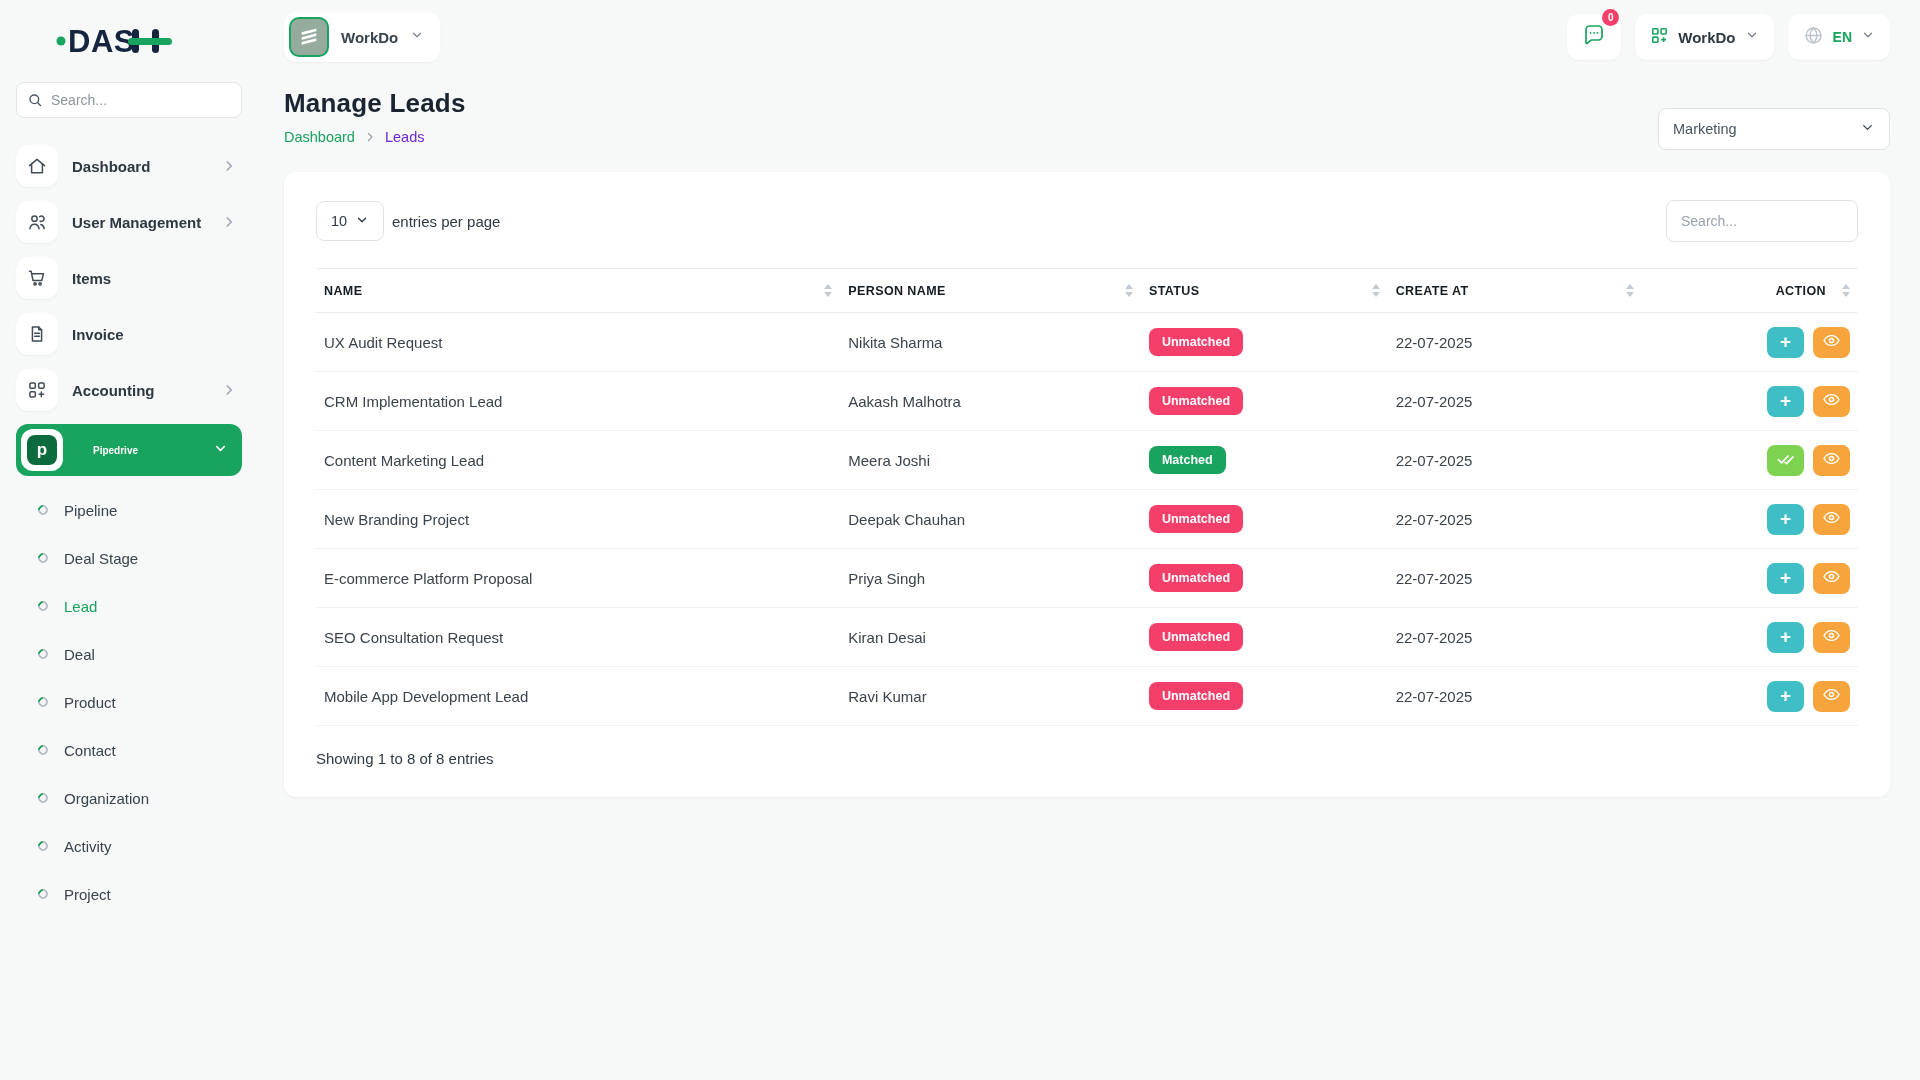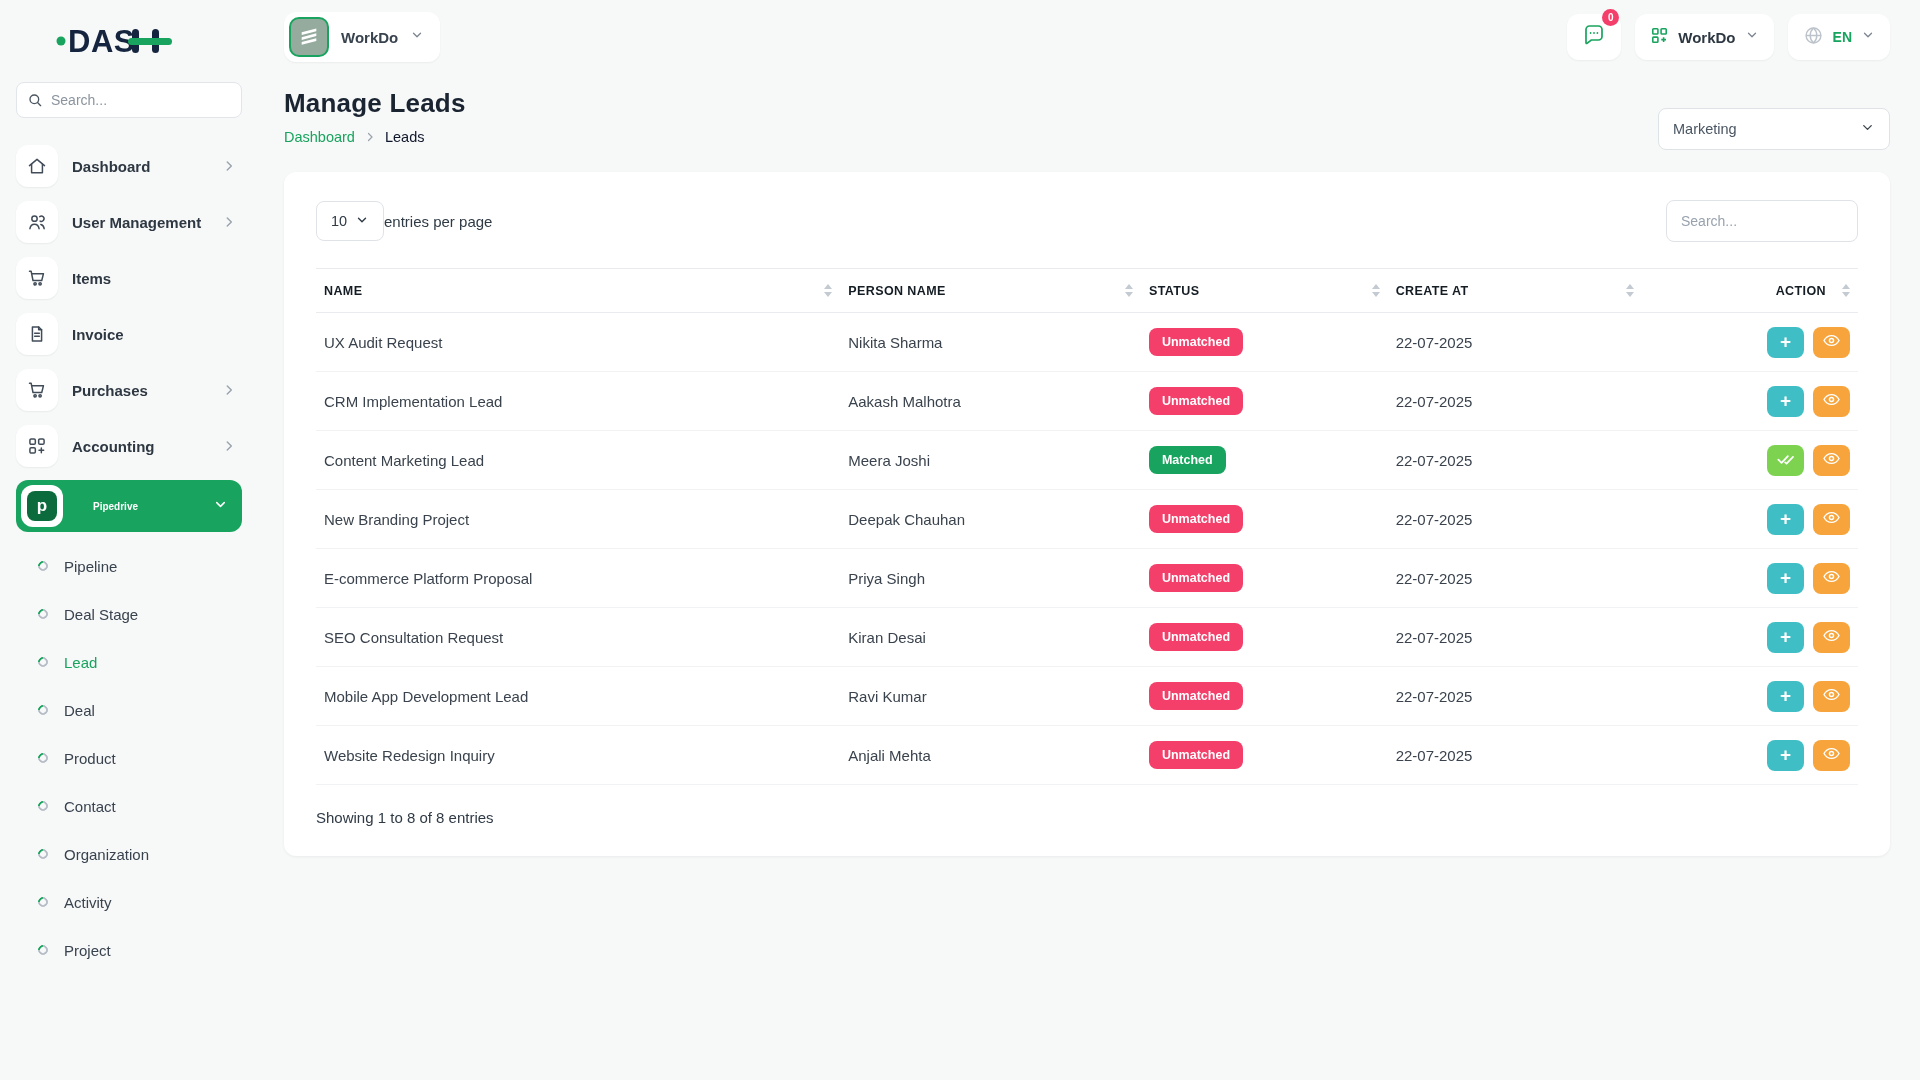--- a/index.html
+++ b/index.html
@@ -87,35 +87,35 @@
     display:flex; align-items:center; justify-content:center; padding:0 4px;
   }
   .acct-name{ font-size:15px; font-weight:600; color:#2e3842; }
   .lang-name{ font-size:14px; font-weight:700; color:var(--accent); }
 
   .page-head{ display:flex; justify-content:space-between; align-items:flex-start; margin-top:24px; }
   .page-title{ font-size:26px; font-weight:700; color:var(--dark); letter-spacing:.2px; }
   .crumbs{ display:flex; align-items:center; gap:9px; margin-top:10px; font-size:14.5px; }
   .crumb-link{ color:var(--accent); cursor:pointer; }
   .crumb-sep{ display:flex; }
-  .crumb-cur{ color:#0f172a; }
+  .crumb-cur{ color:#6d28d9; }
   .select-box{
     background:#fff; border:1px solid #dfe3e8; border-radius:8px; height:42px;
     display:flex; align-items:center; justify-content:space-between;
     padding:0 14px; cursor:pointer; font-size:14.5px; color:#4a5562;
   }
   .pipeline-select{ width:232px; margin-top:20px; }
 
   
   .card{
     background:#fff; border-radius:12px; margin-top:22px; padding:28px 32px 30px;
     box-shadow:0 1px 3px rgba(16,24,40,.06);
   }
   .controls{ display:flex; align-items:center; justify-content:space-between; }
-  .controls-left{ display:flex; align-items:center; gap:0; }
+  .controls-left{ display:flex; align-items:center; gap:8px; }
   .entries-select{ width:68px; height:40px; font-size:14.5px; color:#2f3a45; }
   .entries-label{ font-size:15px; color:#2f3a45; }
   .tbl-search input{
     width:192px; height:42px; border:1px solid #dfe3e8; border-radius:8px;
     padding:0 14px; font-size:14px; color:#3c4752; outline:none;
     font-family:"Liberation Sans", sans-serif;
   }
   .tbl-search input::placeholder{ color:#98a2ad; }
 
   table{ width:100%; border-collapse:collapse; margin-top:26px; table-layout:fixed; }
@@ -213,35 +213,20 @@
       </div>
       <div class="side-item">
         <span class="icon-tile">
           <svg viewBox="0 0 24 24" width="20" height="20" fill="none" stroke="currentColor" stroke-width="1.8" stroke-linecap="round" stroke-linejoin="round">
             <path d="M6.5 3.5h7.5l3.5 3.5v13.5h-11z"></path>
             <path d="M14 3.5V7h3.5"></path>
             <path d="M9.2 11.2h5.6M9.2 14.6h5.6"></path>
           </svg>
         </span>
         <span class="side-label">Invoice</span>
-      </div>
-      <div class="side-item">
-        <span class="icon-tile">
-          <svg viewBox="0 0 24 24" width="20" height="20" fill="none" stroke="currentColor" stroke-width="1.8" stroke-linecap="round" stroke-linejoin="round">
-            <path d="M3 4h2l2.2 11h10.5l2-8H6"></path>
-            <circle cx="9.7" cy="19" r="1.4"></circle>
-            <circle cx="15.7" cy="19" r="1.4"></circle>
-          </svg>
-        </span>
-        <span class="side-label">Purchases</span>
-        <span class="side-chev">
-          <svg viewBox="0 0 24 24" width="14" height="14" fill="none" stroke="#9aa3ad" stroke-width="2.4" stroke-linecap="round" stroke-linejoin="round">
-            <path d="m9 5 7 7-7 7"></path>
-          </svg>
-        </span>
       </div>
       <div class="side-item">
         <span class="icon-tile">
           <svg viewBox="0 0 24 24" width="20" height="20" fill="none" stroke="currentColor" stroke-width="1.8" stroke-linecap="round" stroke-linejoin="round">
             <rect x="3.5" y="3.5" width="6.5" height="6.5" rx="1.5"></rect>
             <rect x="14" y="3.5" width="6.5" height="6.5" rx="1.5"></rect>
             <rect x="3.5" y="14" width="6.5" height="6.5" rx="1.5"></rect>
             <path d="M17.2 14.4v5.6M14.4 17.2H20"></path>
           </svg>
         </span>
@@ -561,33 +546,19 @@
             <td>22-07-2025</td>
             <td class="act-cell"><button class="act-btn info">
                 <span>+</span>
               </button><button class="act-btn warn">
                 <span><svg viewBox="0 0 24 24" width="19" height="19" fill="none" stroke="#fff" stroke-width="1.8">
                     <path d="M2.5 12S6 5.8 12 5.8 21.5 12 21.5 12 18 18.2 12 18.2 2.5 12 2.5 12z"></path>
                     <circle cx="12" cy="12" r="2.6"></circle>
                   </svg></span>
               </button></td>
           </tr>
-          <tr>
-            <td>Website Redesign Inquiry</td>
-            <td>Anjali Mehta</td>
-            <td><span class="badge unmatched">Unmatched</span></td>
-            <td>22-07-2025</td>
-            <td class="act-cell"><button class="act-btn info">
-                <span>+</span>
-              </button><button class="act-btn warn">
-                <span><svg viewBox="0 0 24 24" width="19" height="19" fill="none" stroke="#fff" stroke-width="1.8">
-                    <path d="M2.5 12S6 5.8 12 5.8 21.5 12 21.5 12 18 18.2 12 18.2 2.5 12 2.5 12z"></path>
-                    <circle cx="12" cy="12" r="2.6"></circle>
-                  </svg></span>
-              </button></td>
-          </tr>
         </tbody>
     </table>
 
     <div class="tbl-footer">Showing 1 to 8 of 8 entries</div>
   </div>
 
 </div>
 
 </body></html>

